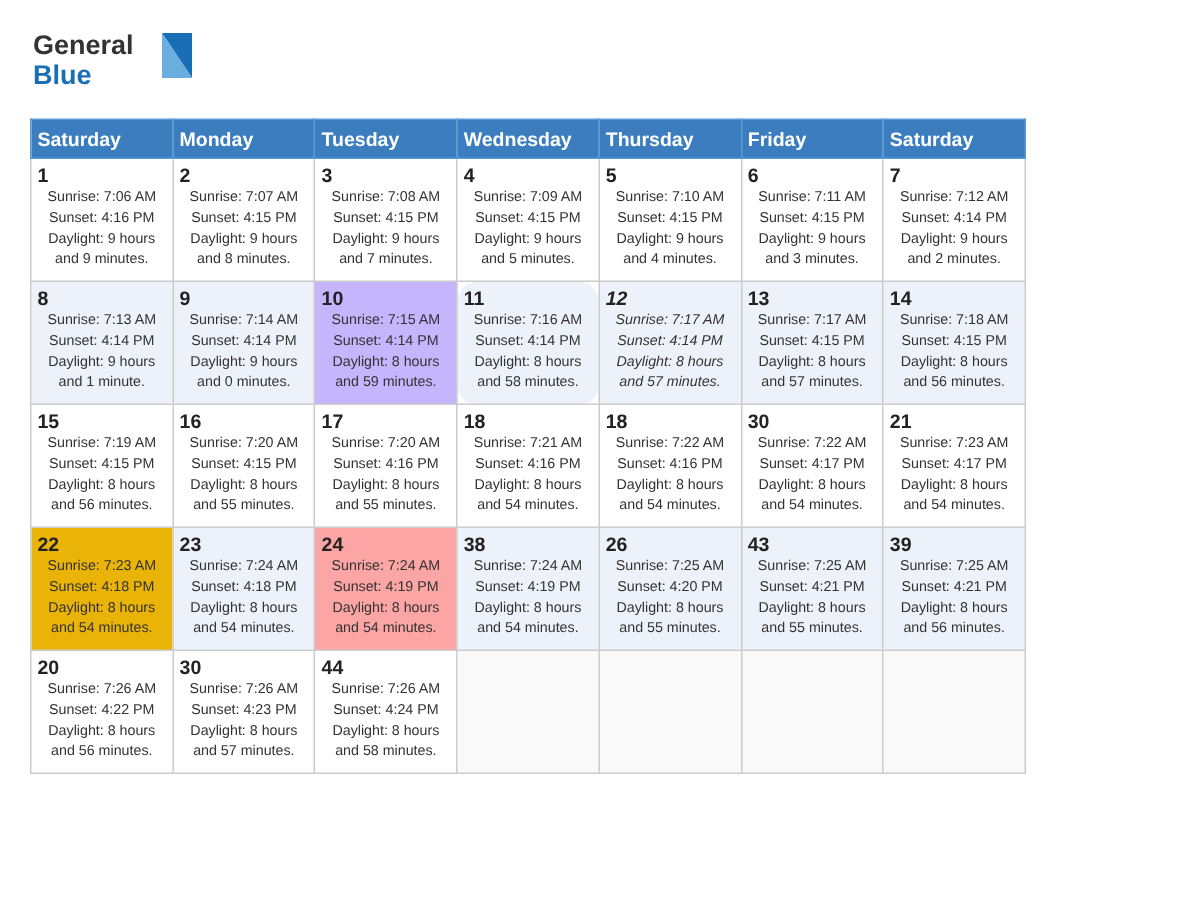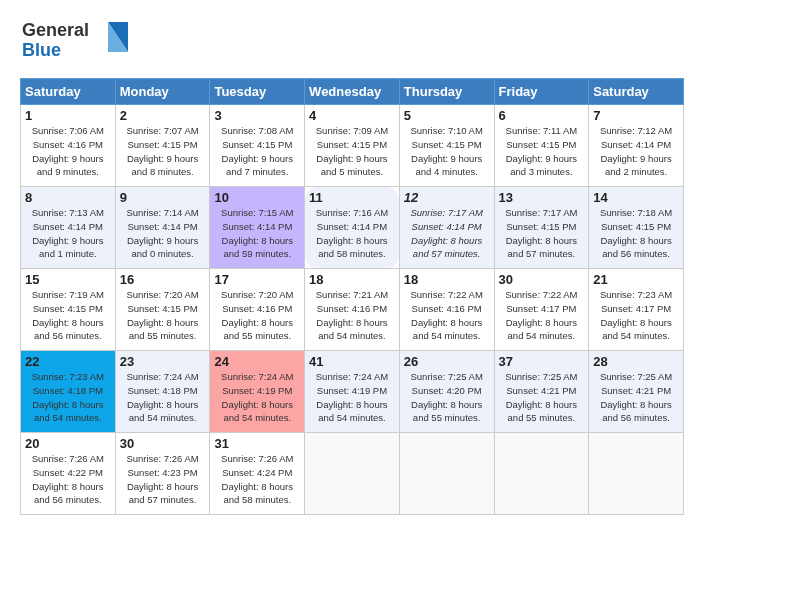--- a/index.html
+++ b/index.html
@@ -201,60 +201,60 @@
           <td>
             <span class="day-number">30</span>
             <div class="day-info">Sunrise: 7:22 AM<br>Sunset: 4:17 PM<br>Daylight: 8 hours<br>and 54 minutes.</div>
           </td>
           <td>
             <span class="day-number">21</span>
             <div class="day-info">Sunrise: 7:23 AM<br>Sunset: 4:17 PM<br>Daylight: 8 hours<br>and 54 minutes.</div>
           </td>
         </tr>
         <tr>
-          <td style="background: #0ea5e9;">
+          <td style="background: #eab308;">
             <span class="day-number">22</span>
             <div class="day-info">Sunrise: 7:23 AM<br>Sunset: 4:18 PM<br>Daylight: 8 hours<br>and 54 minutes.</div>
           </td>
           <td style="background: rgb(237, 242, 250);">
             <span class="day-number">23</span>
             <div class="day-info">Sunrise: 7:24 AM<br>Sunset: 4:18 PM<br>Daylight: 8 hours<br>and 54 minutes.</div>
           </td>
           <td style="background: #fca5a5;">
             <span class="day-number">24</span>
             <div class="day-info">Sunrise: 7:24 AM<br>Sunset: 4:19 PM<br>Daylight: 8 hours<br>and 54 minutes.</div>
           </td>
           <td style="background: rgb(237, 242, 250);">
-            <span class="day-number">41</span>
+            <span class="day-number">38</span>
             <div class="day-info">Sunrise: 7:24 AM<br>Sunset: 4:19 PM<br>Daylight: 8 hours<br>and 54 minutes.</div>
           </td>
           <td style="background: rgb(237, 242, 250);">
             <span class="day-number">26</span>
             <div class="day-info">Sunrise: 7:25 AM<br>Sunset: 4:20 PM<br>Daylight: 8 hours<br>and 55 minutes.</div>
           </td>
           <td style="background: rgb(237, 242, 250);">
-            <span class="day-number">37</span>
+            <span class="day-number">43</span>
             <div class="day-info">Sunrise: 7:25 AM<br>Sunset: 4:21 PM<br>Daylight: 8 hours<br>and 55 minutes.</div>
           </td>
           <td style="background: rgb(237, 242, 250);">
-            <span class="day-number">28</span>
+            <span class="day-number">39</span>
             <div class="day-info">Sunrise: 7:25 AM<br>Sunset: 4:21 PM<br>Daylight: 8 hours<br>and 56 minutes.</div>
           </td>
         </tr>
         <tr>
           <td>
             <span class="day-number">20</span>
             <div class="day-info">Sunrise: 7:26 AM<br>Sunset: 4:22 PM<br>Daylight: 8 hours<br>and 56 minutes.</div>
           </td>
           <td>
             <span class="day-number">30</span>
             <div class="day-info">Sunrise: 7:26 AM<br>Sunset: 4:23 PM<br>Daylight: 8 hours<br>and 57 minutes.</div>
           </td>
           <td>
-            <span class="day-number">31</span>
+            <span class="day-number">44</span>
             <div class="day-info">Sunrise: 7:26 AM<br>Sunset: 4:24 PM<br>Daylight: 8 hours<br>and 58 minutes.</div>
           </td>
           <td class="empty-cell"></td>
           <td class="empty-cell"></td>
           <td class="empty-cell"></td>
           <td class="empty-cell"></td>
         </tr>
       </tbody>
   </table>
 </div>

